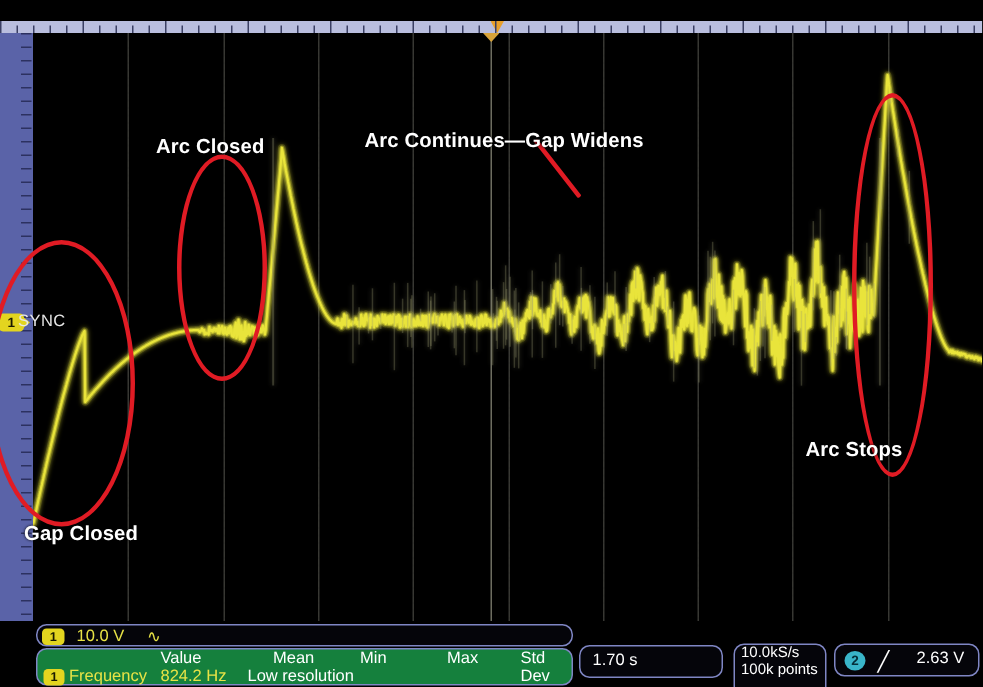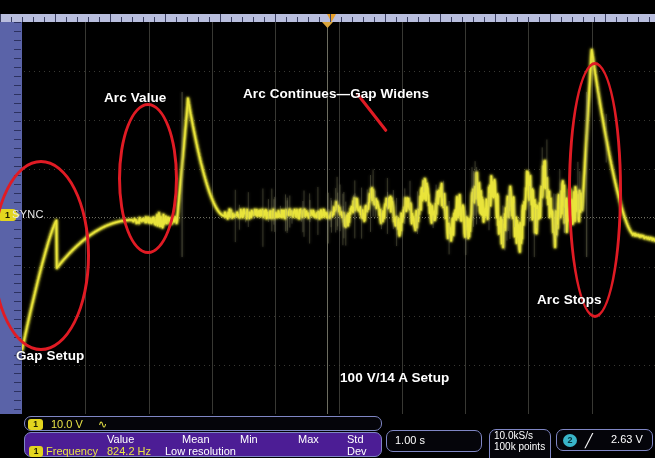--- a/index.html
+++ b/index.html
@@ -65,21 +65,21 @@
   .botwrap{position:absolute;left:0;top:414px;width:655px;height:44px;background:#000;}
   .railbot{position:absolute;left:0;top:414px;width:22px;height:44px;background:#5a63a8;}
   .vbox{position:absolute;left:24px;top:416px;width:358px;height:15px;
         background:#05050a;border:1px solid #7f86c4;border-radius:7px;box-sizing:border-box;}
   .vbox .badge{position:absolute;left:3px;top:1.5px;width:15px;height:11px;background:#e3d51f;
         border-radius:3px;color:#1a1a00;font-size:8.5px;font-weight:bold;text-align:center;line-height:11px;}
   .vbox .txt{position:absolute;left:26px;top:1px;font-size:11px;color:#e8e346;}
   .vbox .ac{position:absolute;left:73px;top:1px;font-size:11px;color:#e8e346;}
 
   .meas{position:absolute;left:24px;top:432px;width:358px;height:25px;
-        background:#4c1d95;border:1px solid #7f86c4;border-radius:7px;box-sizing:border-box;}
+        background:#15803d;border:1px solid #7f86c4;border-radius:7px;box-sizing:border-box;}
   .meas .hdr{position:absolute;top:0px;font-size:11px;color:#ffffff;}
   .meas .badge2{position:absolute;left:4px;top:13px;width:14px;height:11px;background:#e3d51f;
         border-radius:3px;color:#1a1a00;font-size:8.5px;font-weight:bold;text-align:center;line-height:11px;}
   .meas .name{position:absolute;left:21px;top:12px;font-size:11px;color:#e8e346;}
   .meas .val{position:absolute;left:82px;top:12px;font-size:11px;color:#e8e346;}
   .meas .res{position:absolute;left:140px;top:12px;font-size:11px;color:#ffffff;}
 
   .tbox{position:absolute;left:386px;top:430px;width:96px;height:22px;background:#05050a;
         border:1px solid #7f86c4;border-radius:7px;box-sizing:border-box;}
   .tbox .t{position:absolute;left:8px;top:3px;font-size:11px;color:#ffffff;}
@@ -352,25 +352,24 @@
 
   <div class="chmark">1</div>
   <div class="sync-label">SYNC</div>
 
   <div class="ellipse" style="left:-8px;top:160px;width:92px;height:185px;"></div>
   <div class="ellipse" style="left:118px;top:103px;width:54px;height:145px;"></div>
   <div class="ellipse" style="left:568px;top:62px;width:48px;height:250px;"></div>
   <div class="pointer" style="left:357px;top:92px;width:48px;height:3px;
        transform:rotate(52deg);transform-origin:0 50%;"></div>
 
-  <div class="anno" style="left:16px;top:348px;">Gap Setup</div>
-  <div class="anno" style="left:104px;top:90px;">Arc Value</div>
+  <div class="anno" style="left:16px;top:348px;">Gap Closed</div>
+  <div class="anno" style="left:104px;top:90px;">Arc Closed</div>
   <div class="anno" style="left:243px;top:62px;margin-top:24px;">Arc Continues—Gap Widens</div>
   <div class="anno" style="left:537px;top:292px;">Arc Stops</div>
-  <div class="anno" style="left:340px;top:370px;">100 V/14 A Setup</div>
 
   <div class="botwrap"></div>
 
   <div class="vbox">
     <span class="badge">1</span>
     <span class="txt">10.0 V</span>
     <span class="ac">∿</span>
   </div>
 
   <div class="meas">
@@ -380,21 +379,21 @@
     <span class="hdr" style="left:273px;">Max</span>
     <span class="hdr" style="left:322px;">Std Dev</span>
 
     <span class="badge2">1</span>
     <span class="name">Frequency</span>
     <span class="val">824.2 Hz</span>
     <span class="res">Low resolution</span>
   </div>
 
   <div class="tbox">
-    <span class="t">1.00 s</span>
+    <span class="t">1.70 s</span>
   </div>
 
   <div class="sbox">
     <span class="s1">10.0kS/s</span>
     <span class="s2">100k points</span>
   </div>
 
   <div class="trigbox">
     <span class="cb">2</span>
     <span class="edge">╱</span>

